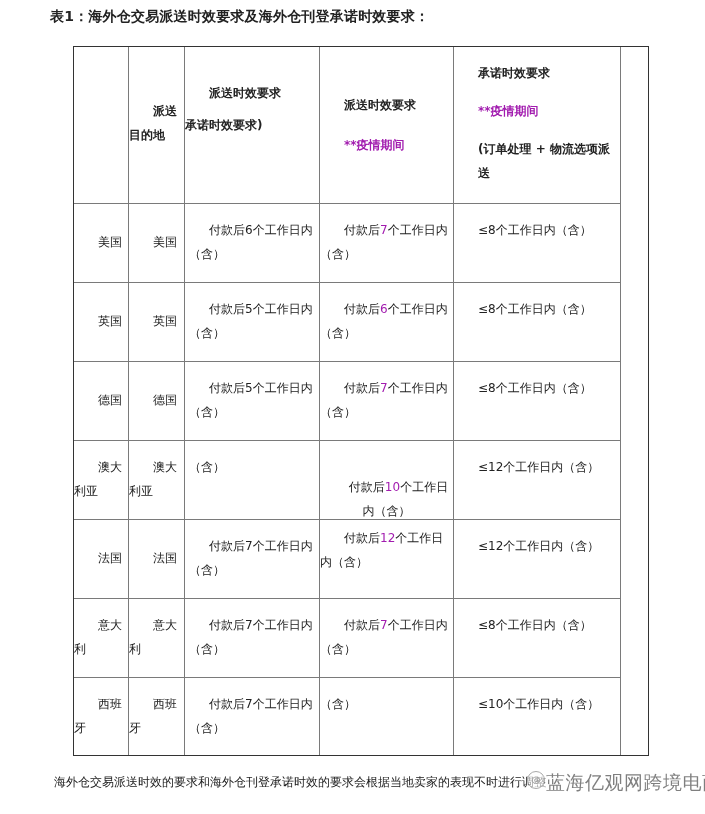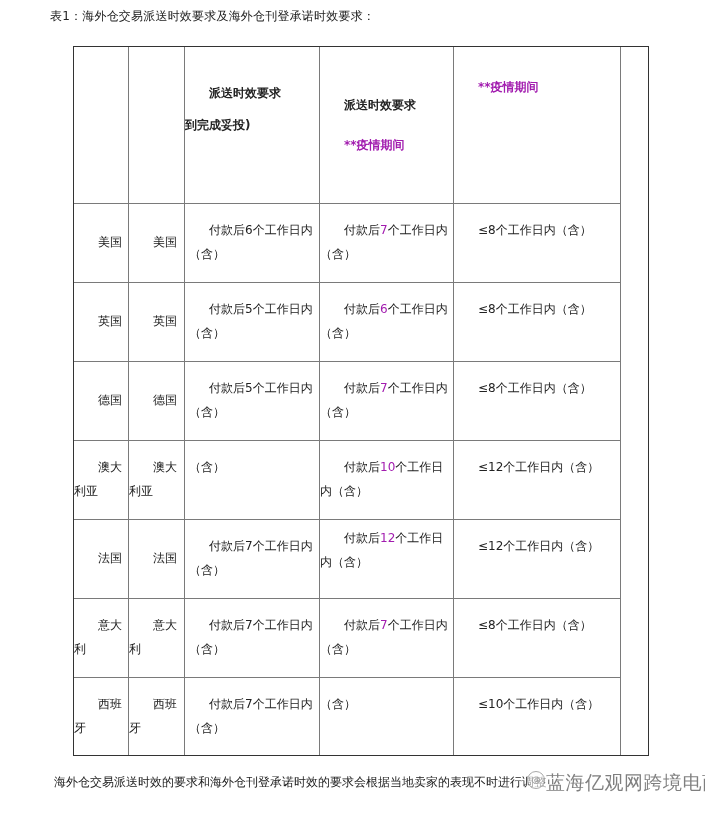--- a/index.html
+++ b/index.html
@@ -1,18 +1,18 @@
 <!DOCTYPE html>
 <html><head>
 <meta charset="utf-8">
 <style>
   html, body { margin:0; padding:0; background:#ffffff; }
   body { width:705px; height:814px; position:relative; overflow:hidden;
          font-family:"DejaVu Sans","Liberation Sans",sans-serif; color:#222; font-size:12px; }
-  .caption { position:absolute; left:50px; top:8px; font-size:12px; color:#222; letter-spacing:0.2px; }
+  .caption { position:absolute; left:50px; top:8px; font-size:14px; color:#222; letter-spacing:0.2px;font-weight:bold; }
   .tbl { position:absolute; left:73px; top:46px; width:576px; height:710px;
          border:1.5px solid #333; box-sizing:border-box; }
   .vline { position:absolute; top:0; bottom:0; width:0; border-left:1.5px solid #7a7a7a; }
   .hline { position:absolute; left:0; height:0; border-top:1.5px solid #7a7a7a; }
   .cell { position:absolute; box-sizing:border-box; font-size:12px; line-height:24px; color:#222; }
   .hdr { font-weight:bold; }
   .red { color:#a21caf; }
   .footer { position:absolute; left:54px; top:774px; font-size:12px; color:#222; white-space:nowrap; }
   .wm { position:absolute; left:528px; top:770px; font-size:19px; color:#555; opacity:0.75; white-space:nowrap; letter-spacing:0.5px; }
   .wm-icon { position:absolute; left:527px; top:771px; width:16px; height:16px; border:1px solid #aaa; border-radius:50%; font-size:10px; line-height:16px; text-align:center; color:#999; background:rgba(255,255,255,0.6); }
@@ -31,34 +31,40 @@
   <div class="vline" style="left:546px"></div>
 
   <div class="hline" style="top:156px;width:547px"></div>
   <div class="hline" style="top:235px;width:547px"></div>
   <div class="hline" style="top:314px;width:547px"></div>
   <div class="hline" style="top:393px;width:547px"></div>
   <div class="hline" style="top:472px;width:547px"></div>
   <div class="hline" style="top:551px;width:547px"></div>
   <div class="hline" style="top:630px;width:547px"></div>
 
+  <div class="cell hdr" style="left:55px;top:52px;width:55px;">
+    <div style="padding-left:24px">派送</div>
+    <div>目的地</div>
+  </div>
   <div class="cell hdr" style="left:111px;top:34px;width:134px;">
     <div style="padding-left:24px">派送时效要求</div>
     <div style="height:8px"></div>
-    <div>到完成妥投)</div>
+    <div>承诺时效要求)</div>
   </div>
   <div class="cell hdr" style="left:246px;top:46px;width:133px;">
     <div style="padding-left:24px">派送时效要求</div>
     <div style="height:16px"></div>
     <div style="padding-left:24px" class="red">**疫情期间</div>
   </div>
   <div class="cell hdr" style="left:380px;top:14px;width:166px;">
+    <div style="padding-left:24px">承诺时效要求</div>
     <div style="height:14px"></div>
     <div style="padding-left:24px" class="red">**疫情期间</div>
     <div style="height:14px"></div>
+    <div style="padding-left:24px">(订单处理 + 物流选项派送</div>
   </div>
 
   <div id="rows">
       <div class="cell" style="left:0;top:183px;width:54px;">
         <div style="padding-left:24px">美国</div>
         <div></div>
       </div>
       <div class="cell" style="left:55px;top:183px;width:55px;">
         <div style="padding-left:24px">美国</div>
         <div></div>
@@ -122,21 +128,21 @@
         <div style="padding-left:24px">澳大</div>
         <div>利亚</div>
       </div>
       <div class="cell" style="left:55px;top:408px;width:55px;">
         <div style="padding-left:24px">澳大</div>
         <div>利亚</div>
       </div>
       <div class="cell" style="left:111px;top:408px;width:134px;">
         <div style="padding-left:4px">（含）</div>
       </div>
-      <div class="cell" style="left:246px;top:408px;width:133px;">
+      <div class="cell" style="left:246px;top:428px;width:133px;text-align:center;">
         <div style="padding-left:24px;white-space:nowrap">
           <span>付款后</span><span class="red">10</span><span>个工作日</span>
         </div>
         <div>内（含）</div>
       </div>
       <div class="cell" style="left:380px;top:408px;width:166px;">
         <div style="padding-left:24px">≤12个工作日内（含）</div>
       </div>
       <div class="cell" style="left:0;top:499px;width:54px;">
         <div style="padding-left:24px">法国</div>

